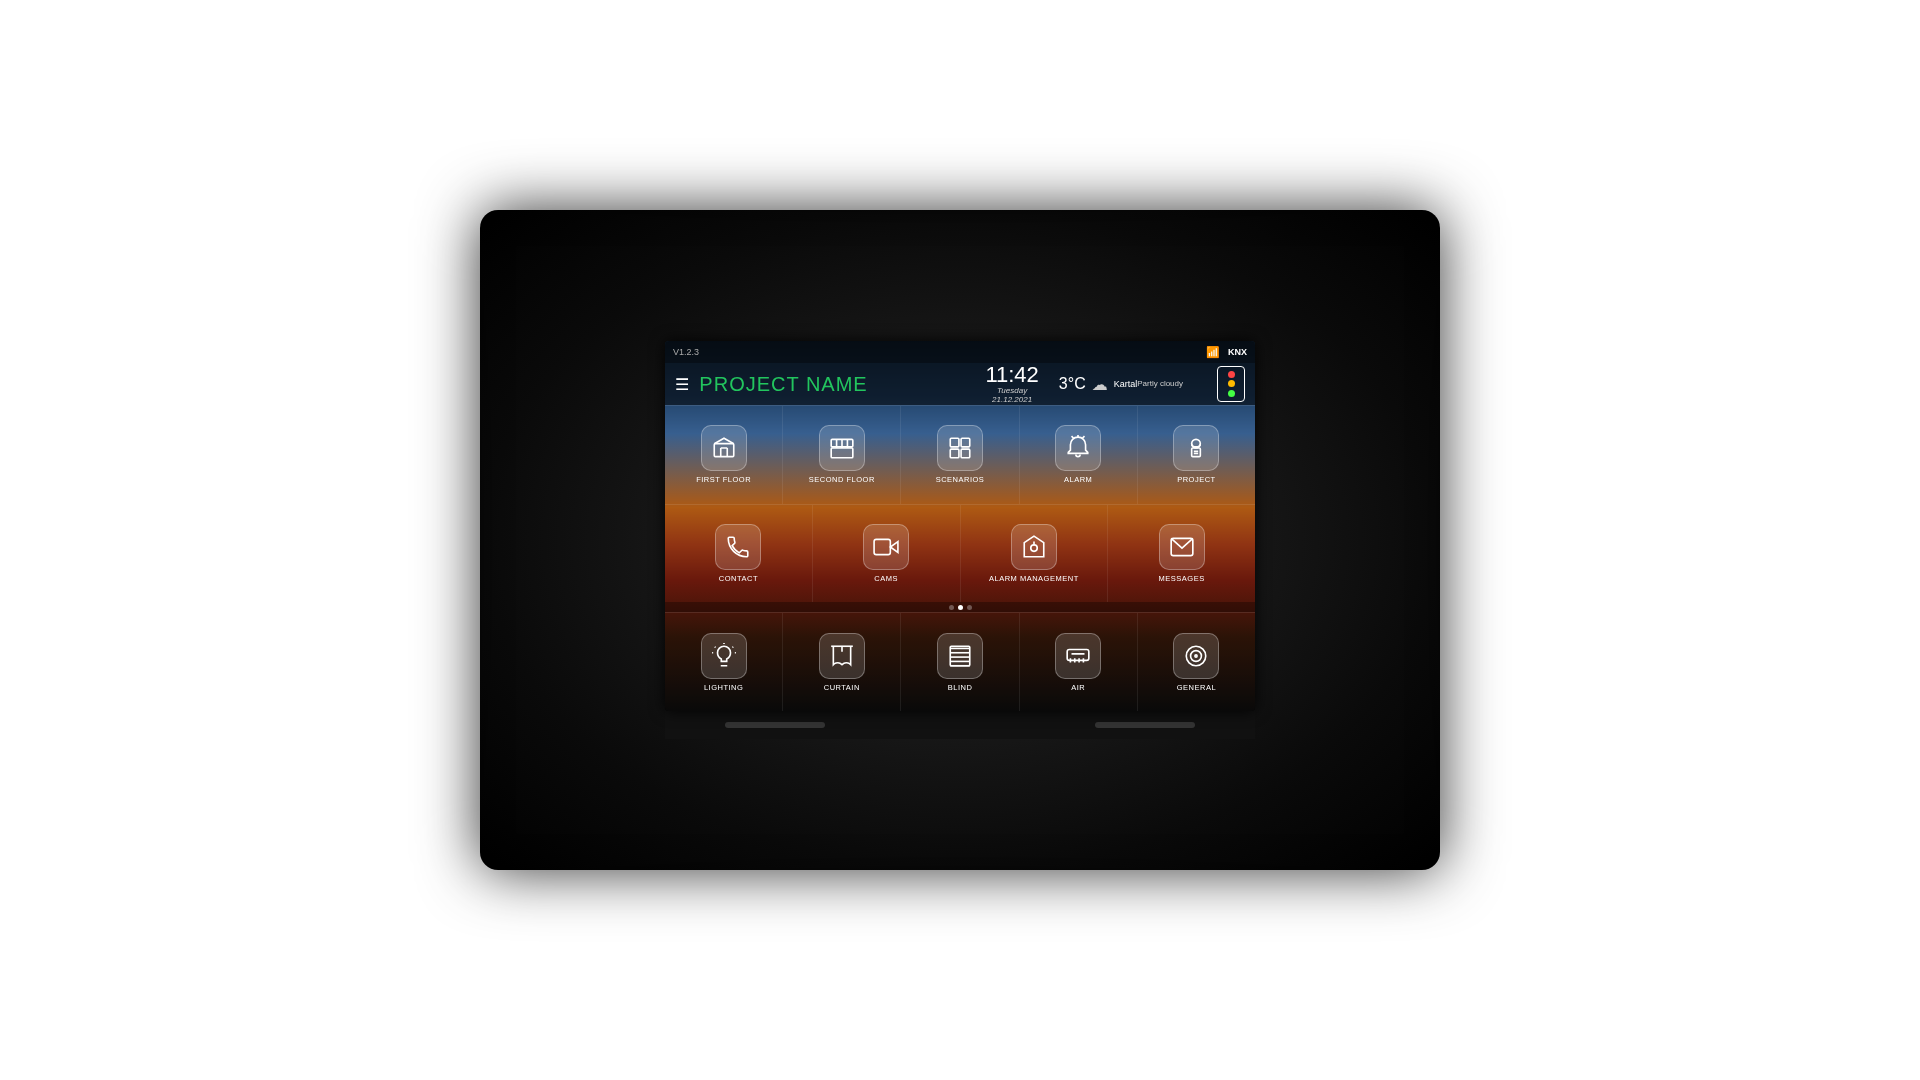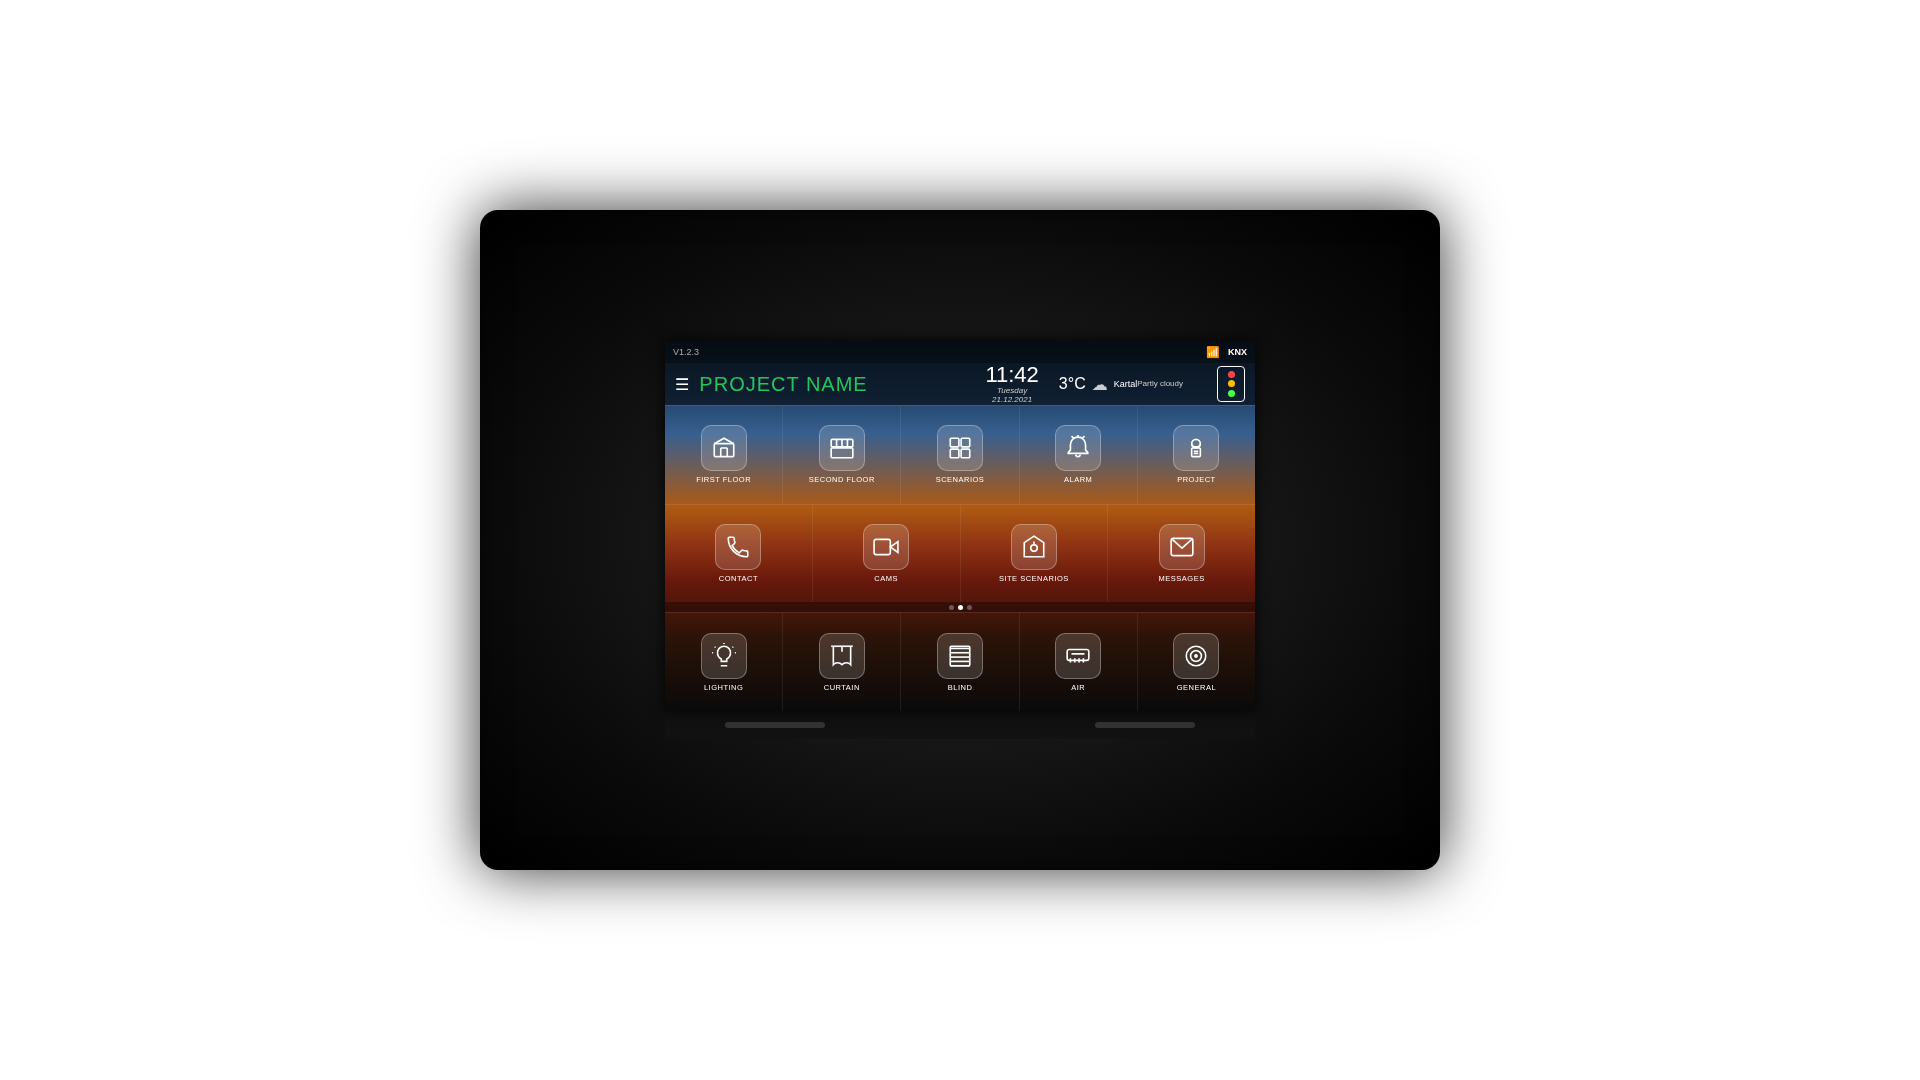--- a/index.html
+++ b/index.html
@@ -425,21 +425,21 @@
             <span class="icon-label">CAMS</span>
           </div>
           <div class="icon-cell">
             <div class="icon-box">
               <svg viewBox="0 0 24 24">
                 <path d="M12 2 L3 8 L3 21 L21 21 L21 8 Z"></path>
                 <circle cx="12" cy="13" r="3"></circle>
                 <path d="M12 10 L12 7"></path>
               </svg>
             </div>
-            <span class="icon-label">SITE SCENARIOS</span>
+            <span class="icon-label">ALARM MANAGEMENT</span>
           </div>
           <div class="icon-cell">
             <div class="icon-box">
               <svg viewBox="0 0 24 24">
                 <rect x="2" y="4" width="20" height="16" rx="2"></rect>
                 <path d="M2 4 L12 13 L22 4"></path>
               </svg>
             </div>
             <span class="icon-label">MESSAGES</span>
           </div>

